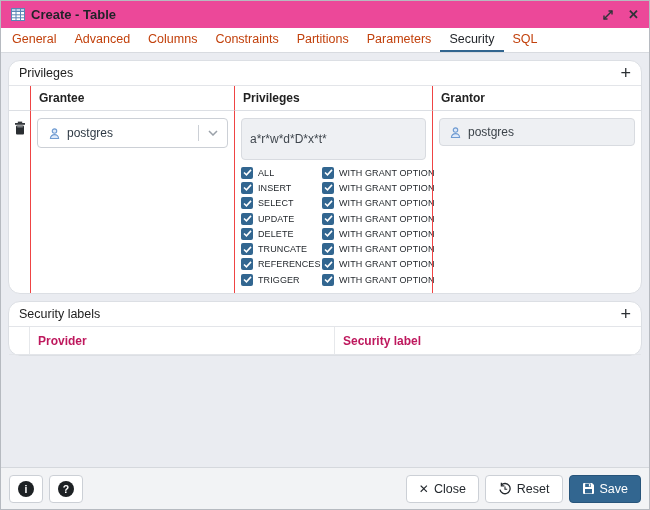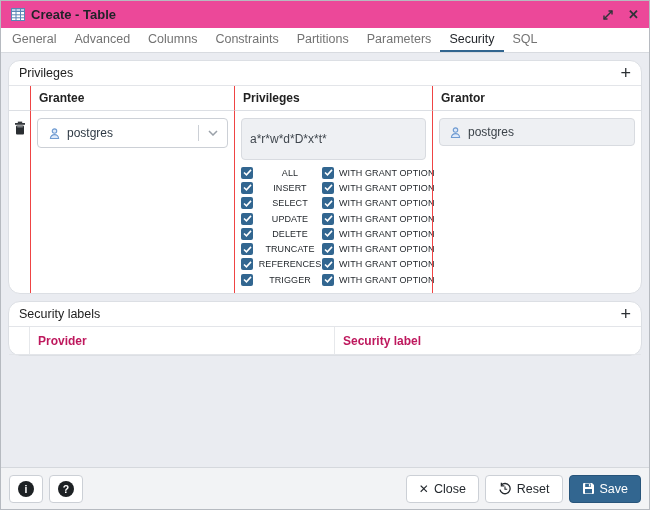--- a/index.html
+++ b/index.html
@@ -7,21 +7,21 @@
   .dialog { width:650px; height:510px; border:1px solid #b6bac0; background:#eaecf1; display:flex; flex-direction:column; overflow:hidden; }
 
   
   .titlebar { height:27px; background:#ec4899; display:flex; align-items:center; padding:12px 10px; gap:6px; flex:0 0 auto; }
   .titlebar .title { font-size:13px; font-weight:bold; color:#1f2328; }
   .win-controls { margin-left:auto; display:flex; align-items:center; gap:14px; }
   .win-btn { cursor:pointer; display:flex; align-items:center; color:#2e3338; font-size:13px; font-weight:bold; line-height:1; }
 
   
   .tabs { height:25px; background:#fff; border-bottom:1px solid #d8dbe0; display:flex; padding-left:2px; flex:0 0 auto; }
-  .tab { display:flex; align-items:center; padding:0 9px; font-size:12.5px; color:#737373; cursor:pointer; border-bottom:2px solid transparent; }
+  .tab { display:flex; align-items:center; padding:0 9px; font-size:12.5px; color:#c2410c; cursor:pointer; border-bottom:2px solid transparent; }
   .tab.active { color:#1f2328; border-bottom-color:#326690; }
 
   
   .content { flex:1 1 auto; background:#eaecf1; padding:7px; overflow:hidden; }
   .section { background:#fff; border:1px solid #dcdfe4; border-radius:12px; }
   .sec-header { height:25px; display:flex; align-items:center; padding:0 10px; border-bottom:1px solid #e3e5e9; }
   .sec-title { font-size:12.5px; color:#222; }
   .add-btn { margin-left:auto; font-size:18px; font-weight:400; color:#2b2f33; cursor:pointer; line-height:18px; }
 
   
@@ -37,21 +37,21 @@
   .grantee-select { height:30px; border:1px solid #ccd0d6; border-radius:4px; background:#fff; display:flex; align-items:center; padding-left:10px; cursor:pointer; }
   .grantee-select .lbl { font-size:12px; color:#2f3a45; margin-left:6px; }
   .sel-right { margin-left:auto; display:flex; align-items:center; height:100%; }
   .sel-sep { width:1px; height:16px; background:#ccd0d6; }
   .sel-caret { width:28px; display:flex; justify-content:center; }
 
   .priv-input { width:100%; height:42px; background:#eef0f3; border:1px solid #d8dbe0; border-radius:4px; font-family:"Liberation Sans", sans-serif; font-size:12px; color:#40474e; padding:0 8px; outline:none; }
   .priv-list { margin-top:5px; }
   .priv-row { display:grid; grid-template-columns:15px 66px 15px auto; align-items:center; height:15.3px; }
   .cb { width:12px; height:12px; background:#326690; border-radius:2px; display:inline-flex; align-items:center; justify-content:center; cursor:pointer; }
-  .priv-label { font-size:9px; color:#1e2328; letter-spacing:0.1px; padding-left:2px; white-space:nowrap;text-align:center; }
+  .priv-label { font-size:9px; color:#1e2328; letter-spacing:0.1px; padding-left:2px; white-space:nowrap; }
 
   .grantor-box { height:28px; background:#eef0f3; border:1px solid #d8dbe0; border-radius:4px; display:flex; align-items:center; padding-left:9px; }
   .grantor-box .lbl { font-size:12px; color:#3c434a; margin-left:6px; }
 
   
   .sl-section { margin-top:7px; }
   .slgrid { display:grid; grid-template-columns:20px 305px 1fr; }
   .slgrid .cell { border-left:1px solid #e6e8eb; padding:6px 8px; font-size:12px; font-weight:bold; color:#be185d; height:28px; display:flex; align-items:center; border-bottom:1px solid #e3e5e9; }
   .slgrid .cell.first { border-left:none; }
 

